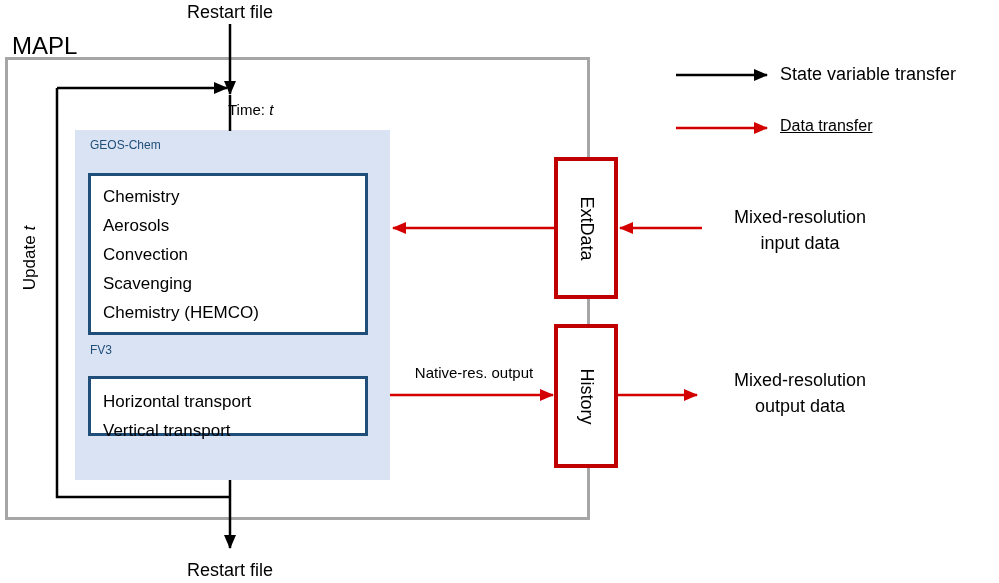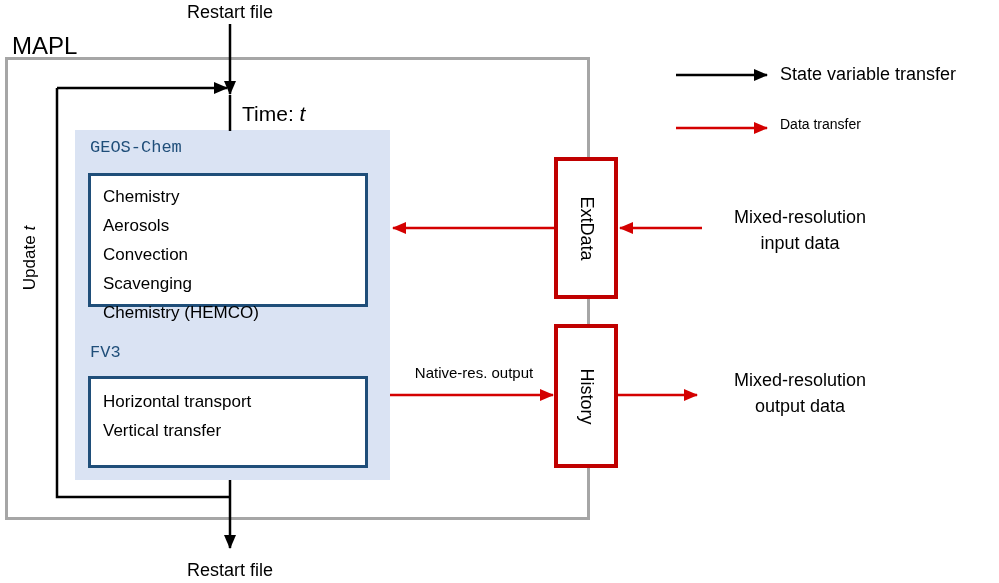--- a/index.html
+++ b/index.html
@@ -23,56 +23,55 @@
     position: absolute;
     left: 5px; top: 57px;
     width: 585px; height: 463px;
     border: 3px solid var(--gray-border, #a6a6a6);
     background: transparent;
   }
   .mapl-label { left: 12px; top: 31px; font-size: 24px; }
 
   .restart-top    { left: 155px; top: 1px;   width: 150px; font-size: 18px; }
   .restart-bottom { left: 155px; top: 559px; width: 150px; font-size: 18px; }
-  .time-label     { left: 242px; top: 101px; font-size: 21px; }
+  .time-label     { left: 228px; top: 101px; font-size: 15px; }
 
   .update-label {
     left: -27px; top: 247px;
     width: 114px; height: 22px;
     text-align: center;
     transform: rotate(-90deg);
     font-size: 17px;
     white-space: nowrap;
   }
 
   
   .gc-panel {
     position: absolute;
     left: 75px; top: 130px;
     width: 315px; height: 350px;
     background: var(--light-blue, #dae3f3);
   }
   .gc-title {
     position: absolute;
     left: 15px;
-    font-size: 17px;
+    font-size: 12px;
     color: var(--dark-blue, #1f4e79);
-    font-family: Liberation Mono, monospace;
   }
   .gc-title.t1 { top: 8px; }
   .gc-title.t2 { top: 213px; }
   .gc-inner {
     position: absolute;
     left: 13px;
     width: 280px;
     background: #ffffff;
     border: 3px solid var(--dark-blue, #1f4e79);
   }
-  .gc-proc { top: 43px;  height: 134px; padding: 6px 0 0 12px; }
-  .fv3-box { top: 246px; height: 92px;  padding: 8px 0 12px 12px; }
+  .gc-proc { top: 43px;  height: 162px; padding: 6px 0 0 12px; }
+  .fv3-box { top: 246px; height: 60px;  padding: 8px 0 12px 12px; }
   .proc-line { font-size: 17px; line-height: 29px; white-space: nowrap; }
 
   
   .io-box {
     position: absolute;
     left: 554px;
     width: 64px;
     background: #ffffff;
     border: 4px solid var(--red-box, #c00000);
     display: flex;
@@ -86,21 +85,21 @@
     white-space: nowrap;
     font-size: 18px;
   }
 
   .native-input-label  { left: 398px; top: 201px; width: 152px; font-size: 15px; }
   .native-output-label { left: 395px; top: 364px; width: 158px; font-size: 15px; }
   .mixed-input-label   { left: 703px; top: 204px; width: 194px; font-size: 18px; line-height: 26px; }
   .mixed-output-label  { left: 703px; top: 367px; width: 194px; font-size: 18px; line-height: 26px; }
 
   .legend-state-label { left: 780px; top: 63px;  font-size: 18px; text-align: right; }
-  .legend-data-label  { left: 780px; top: 116px; font-size: 14px; }
+  .legend-data-label  { left: 780px; top: 116px; font-size: 16px; text-decoration: underline; }
 
   
   .overlay {
     position: absolute;
     left: 0; top: 0;
     width: 999px; height: 583px;
     pointer-events: none;
     z-index: 10;
   }
   .ln-black { stroke: var(--black, #000000); stroke-width: 2.5; fill: none; }
@@ -130,21 +129,21 @@
       <div class="proc-line">Aerosols</div>
       <div class="proc-line">Convection</div>
       <div class="proc-line">Scavenging</div>
       <div class="proc-line">Chemistry (HEMCO)</div>
     </div>
 
     <div class="gc-title t2">FV3</div>
 
     <div class="gc-inner fv3-box">
       <div class="proc-line">Horizontal transport</div>
-      <div class="proc-line">Vertical transfer</div>
+      <div class="proc-line">Vertical transport</div>
     </div>
   </div>
 
   <div class="io-box extdata-box">
     <div class="vtext">ExtData</div>
   </div>
   <div class="io-box history-box">
     <div class="vtext">History</div>
   </div>
 

